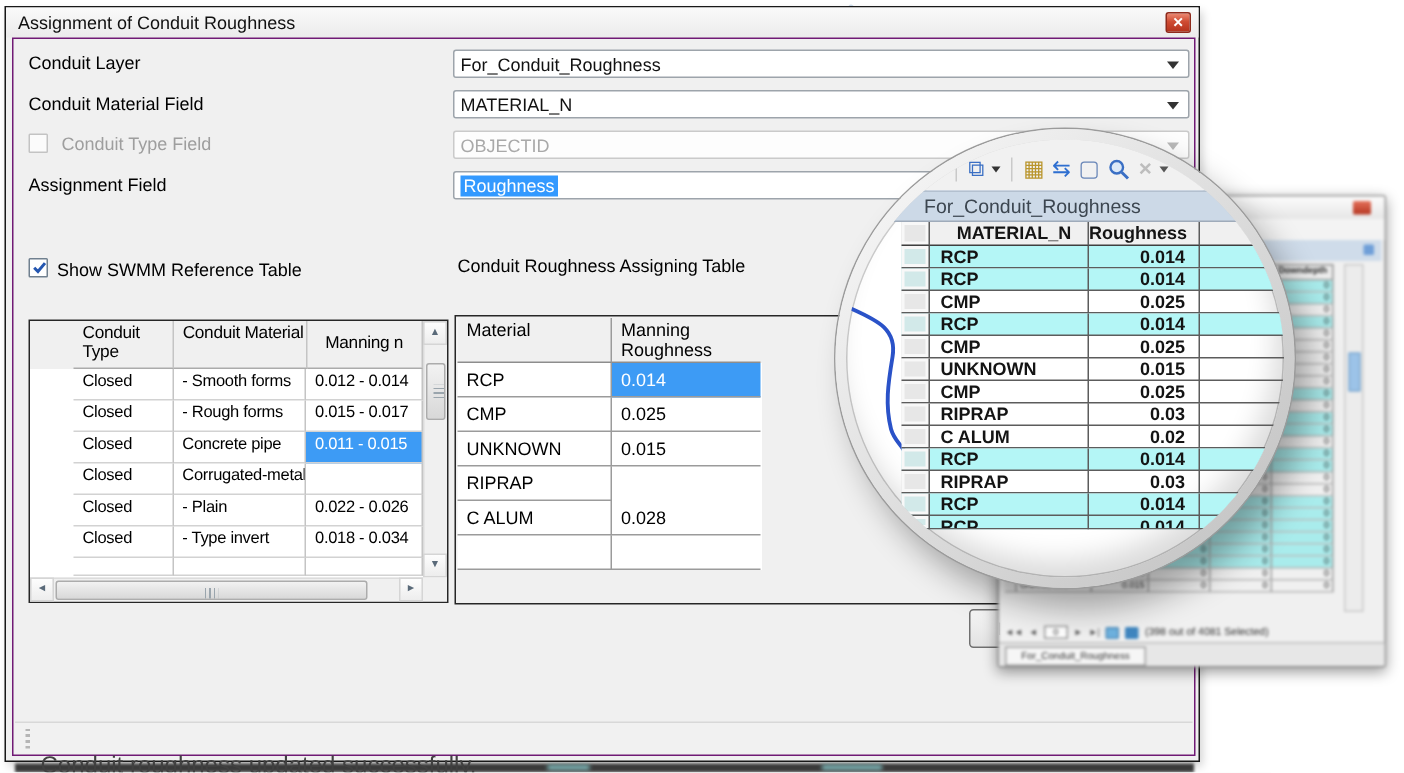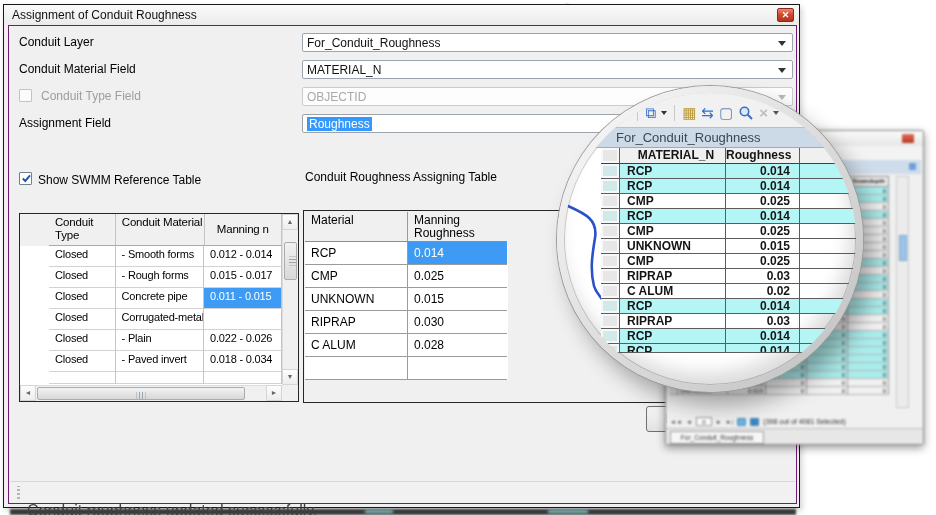--- a/index.html
+++ b/index.html
@@ -229,21 +229,21 @@
               <div class="rt-cell c1">Corrugated-metal ...</div>
               <div class="rt-cell c2"></div>
             </div>
             <div class="rt-row">
               <div class="rt-cell c0">Closed</div>
               <div class="rt-cell c1">- Plain</div>
               <div class="rt-cell c2">0.022 - 0.026</div>
             </div>
             <div class="rt-row">
               <div class="rt-cell c0">Closed</div>
-              <div class="rt-cell c1">- Paved invert</div>
+              <div class="rt-cell c1">- Type invert</div>
               <div class="rt-cell c2">0.018 - 0.034</div>
             </div>
             <div class="rt-row" style="height: 12px;">
               <div class="rt-cell c0"></div>
               <div class="rt-cell c1"></div>
               <div class="rt-cell c2"></div>
             </div>
           </div>
         <div class="vscroll">
           <span class="sb-btn" style="top:0;left:-1px;">▲</span>
@@ -276,21 +276,20 @@
             <div class="at-row">
               <div class="at-cell c0">CMP</div>
               <div class="at-cell c1">0.025</div>
             </div>
             <div class="at-row">
               <div class="at-cell c0">UNKNOWN</div>
               <div class="at-cell c1">0.015</div>
             </div>
             <div class="at-row">
               <div class="at-cell c0">RIPRAP</div>
-              <div class="at-cell c1">0.030</div>
             </div>
             <div class="at-row">
               <div class="at-cell c0">C ALUM</div>
               <div class="at-cell c1">0.028</div>
             </div>
             <div class="at-row">
               <div class="at-cell c0"></div>
               <div class="at-cell c1"></div>
             </div>
           </div>

